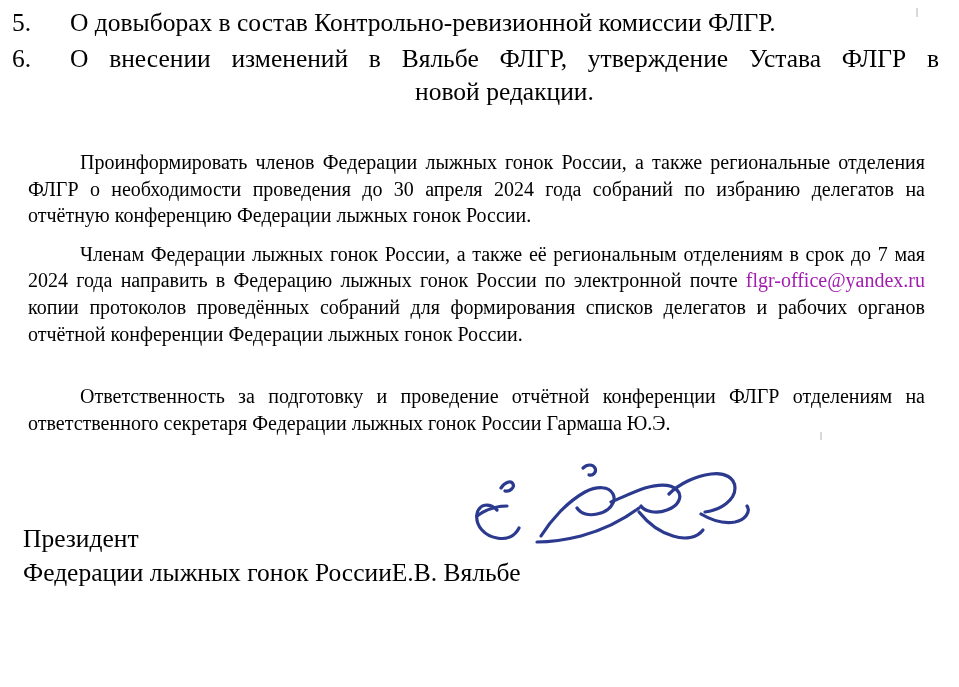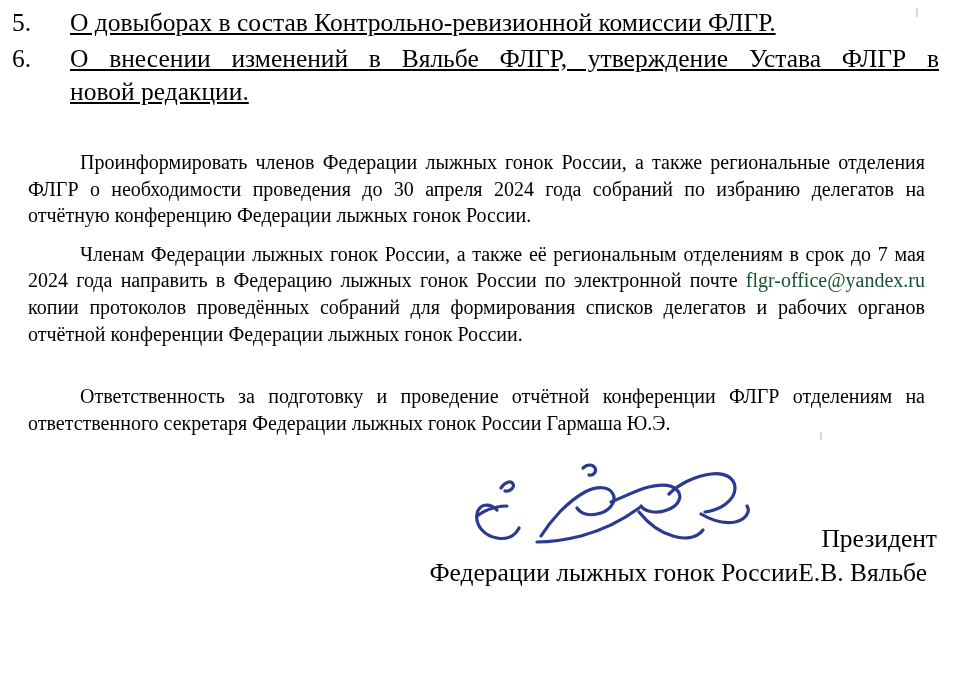--- a/index.html
+++ b/index.html
@@ -38,51 +38,51 @@
     flex: 0 0 62px;
     text-align: left;
     padding-left: 4px;
     box-sizing: border-box;
   }
   .li-text {
     flex: 1 1 auto;
     text-align: justify;
     text-justify: inter-word;
     padding-right: 6px;
-    text-decoration: underline;
   }
   p.para {
     font-size: 20px;
     line-height: 1.33;
     margin: 12px;
     text-align: justify;
     text-justify: inter-word;
     text-indent: 52px;
     padding: 0 8px 0 8px;
   }
   p.para.tight {
     margin-top: 0;
   }
   .gap-sm { height: 12px; }
   .gap-md { height: 26px; }
   .gap-lg { height: 44px; }
   .email {
-    color: #14532d;
+    color: #a21caf;
   }
   .signature-block {
     position: relative;
     margin-top: 30px;
     padding: 0 8px;
     font-size: 25.5px;
     line-height: 1.32;
   }
   .sig-line {
     display: flex;
     align-items: flex-end;
-    justify-content: flex-end;
+    justify-content: flex-start;
+    margin-left: 7px;
   }
   .sig-left {
     white-space: nowrap;
   }
   .sig-right {
     white-space: nowrap;
     padding-right: 10px;
   }
   .signature-img {
     position: absolute;
@@ -105,21 +105,21 @@
 
   <ul class="numbered-list">
     <li class="li-row">
       <span class="li-num">5.</span>
       <span class="li-text">О довыборах в состав Контрольно-ревизионной комиссии ФЛГР.</span>
     </li>
     <li class="li-row">
       <span class="li-num">6.</span>
       <span class="li-text">
         <span style="display:block;text-align:justify;text-align-last:justify;">О внесении изменений в Вяльбе ФЛГР, утверждение Устава ФЛГР в</span>
-        <span style="display:block;text-align:left;">новой редакции.</span>
+        <span style="display:block;text-align:center;">новой редакции.</span>
       </span>
     </li>
   </ul>
 
   <div class="gap-md"></div>
 
   <p class="para">Проинформировать членов Федерации лыжных гонок России, а также региональные отделения ФЛГР о необходимости проведения до 30 апреля 2024 года собраний по избранию делегатов на отчётную конференцию Федерации лыжных гонок России.</p>
 
   <p class="para tight"><span>Членам Федерации лыжных гонок России, а также её региональным отделениям в срок до 7 мая 2024 года направить в Федерацию лыжных гонок России по электронной почте </span><span class="email">flgr-office@yandex.ru</span><span> копии протоколов проведённых собраний для формирования списков делегатов и рабочих органов отчётной конференции Федерации лыжных гонок России.</span></p>
 

